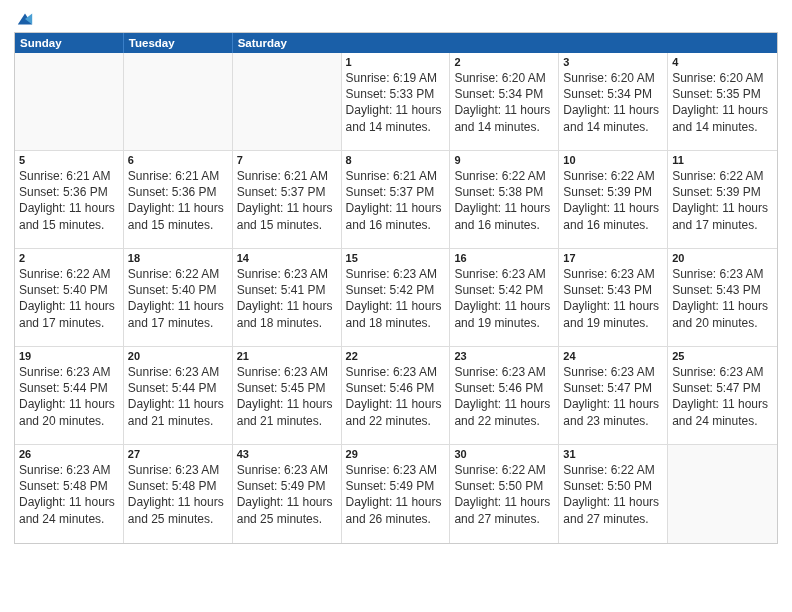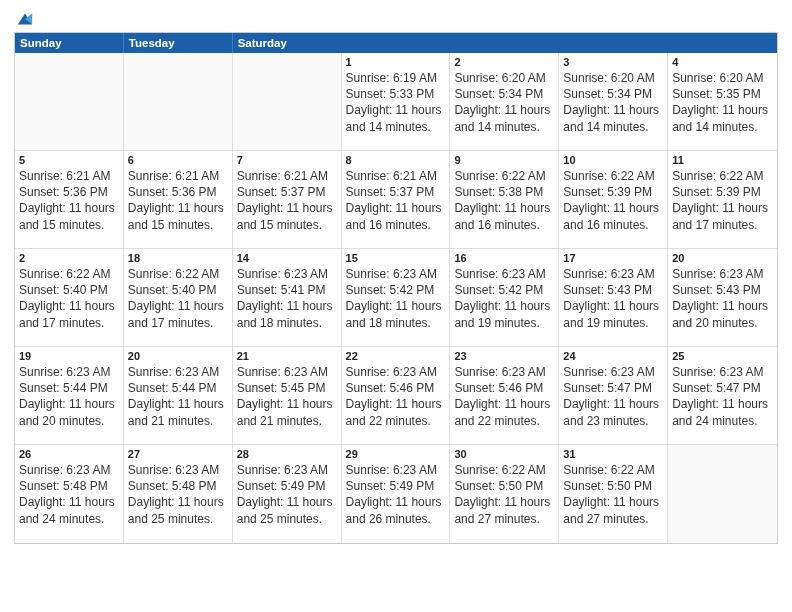--- a/index.html
+++ b/index.html
@@ -333,21 +333,21 @@
 and 24 minutes.</div>
           </div>
           <div class="cal-cell">
             <div class="cell-day">27</div>
             <div class="cell-info" style="white-space: pre-line;">Sunrise: 6:23 AM
 Sunset: 5:48 PM
 Daylight: 11 hours
 and 25 minutes.</div>
           </div>
           <div class="cal-cell">
-            <div class="cell-day">28</div>
+            <div class="cell-day">43</div>
             <div class="cell-info" style="white-space: pre-line;">Sunrise: 6:23 AM
 Sunset: 5:49 PM
 Daylight: 11 hours
 and 25 minutes.</div>
           </div>
           <div class="cal-cell">
             <div class="cell-day">29</div>
             <div class="cell-info" style="white-space: pre-line;">Sunrise: 6:23 AM
 Sunset: 5:49 PM
 Daylight: 11 hours

